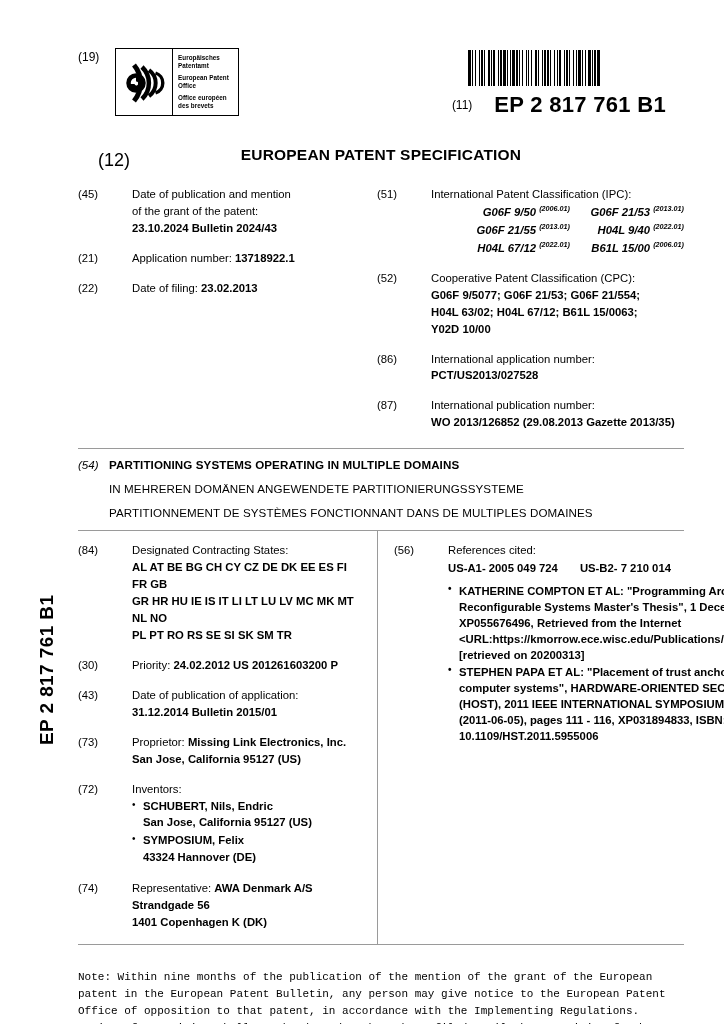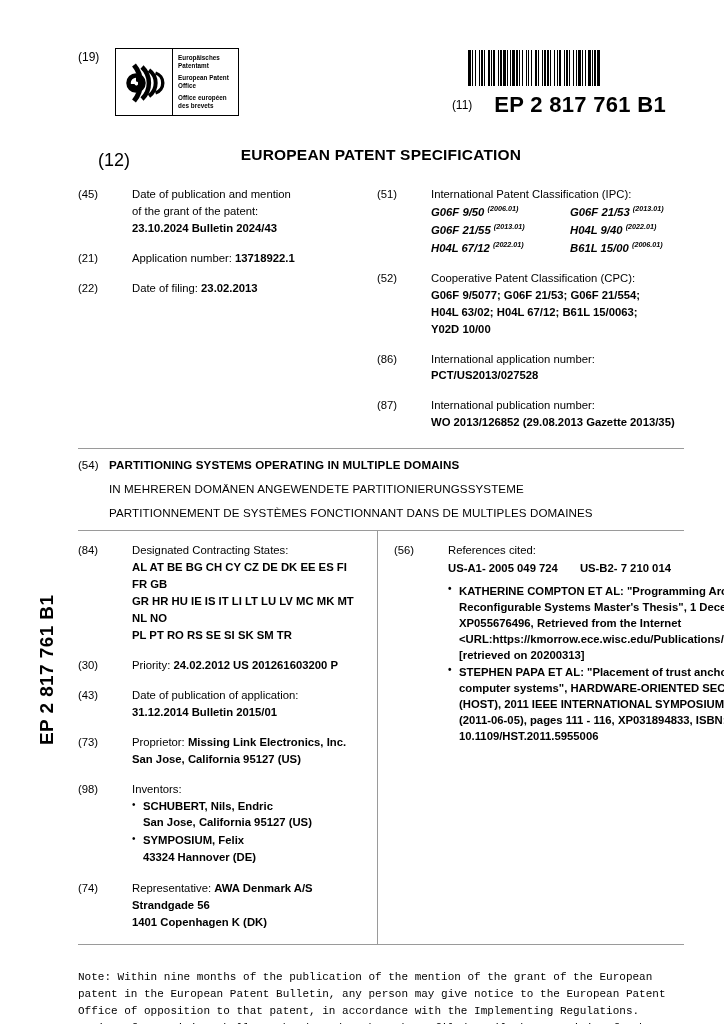--- a/index.html
+++ b/index.html
@@ -108,31 +108,32 @@
 
   .ipc-grid {
     display: grid;
     grid-template-columns: 139px 1fr;
     row-gap: 1px;
     margin-top: 1px;
   }
   .ipc-grid span {
     font-style: italic; font-weight: bold; font-size: 11.3px;
     white-space: nowrap;
+    text-align: right;
   }
   .ipc-grid sup { font-size: 7.2px; font-weight: bold; font-style: italic; }
 
   
   .rule { border-top: 1.5px solid #9a9a9a; margin: 4px 0 0 0; }
 
   
   .titles { padding: 9px 0 9px 0; }
   .title-line { display: flex; font-size: 11.6px; margin-bottom: 11px; }
   .title-line:last-child { margin-bottom: 2px; }
-  .title-line .tag { width: 31px; flex: none; }
+  .title-line .tag { width: 31px; flex: none; font-style: italic; }
   .title-en { font-weight: bold; letter-spacing: 0.1px; }
   .title-other { letter-spacing: 0.1px; }
 
   
   .lower {
     display: flex;
     border-top: 1.5px solid #9a9a9a;
     min-height: 408px;
   }
   .lower-left { width: 299px; padding: 11px 14px 0 0; }
@@ -423,21 +424,21 @@
 
         <div class="fld">
           <div class="tag">(73)</div>
           <div class="body">
             <div><span>Proprietor: </span><span class="b">Missing Link Electronics, Inc.</span></div>
             <div class="b">San Jose, California 95127 (US)</div>
           </div>
         </div>
 
         <div class="fld">
-          <div class="tag">(98)</div>
+          <div class="tag">(72)</div>
           <div class="body">
             <div>Inventors:</div>
             <ul class="ul-list">
               <li>
                 <div class="b">SCHUBERT, Nils, Endric</div>
                 <div class="b">San Jose, California 95127 (US)</div>
               </li>
               <li>
                 <div class="b">SYMPOSIUM, Felix</div>
                 <div class="b">43324 Hannover (DE)</div>

